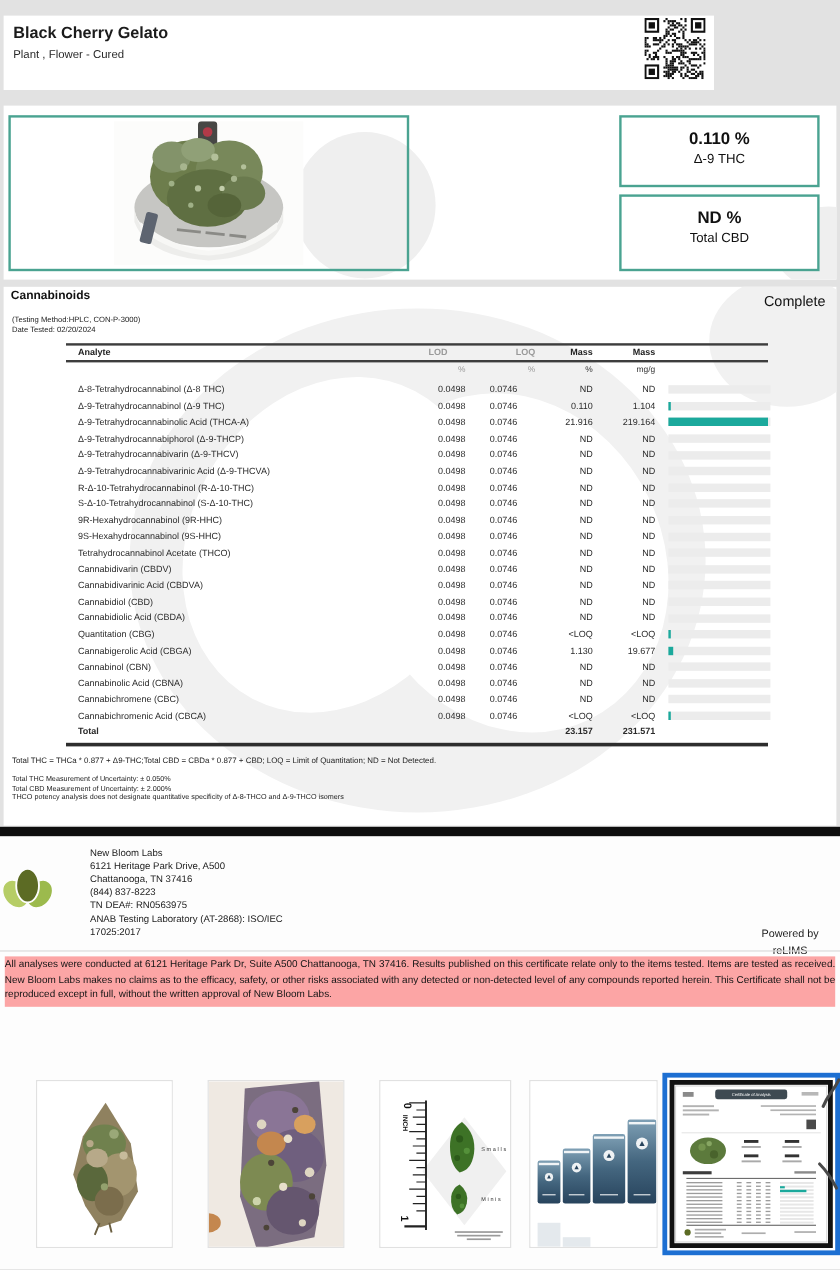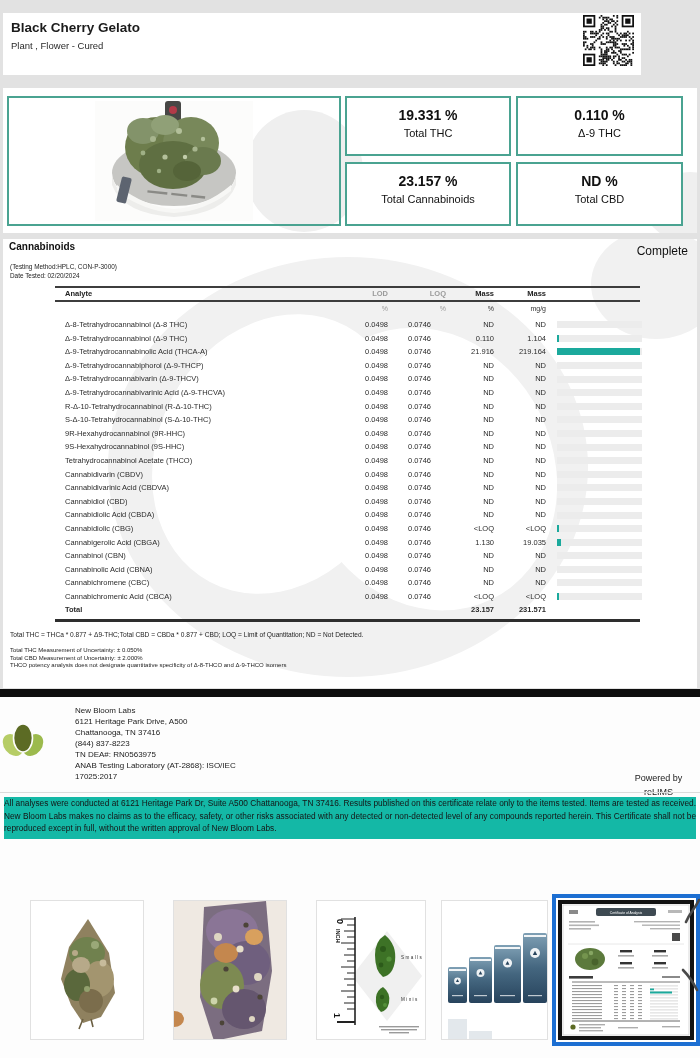--- a/index.html
+++ b/index.html
@@ -42,34 +42,34 @@
   
   .blackbar{position:absolute;left:0;top:689px;width:700px;height:8px;background:#0e0e0e;}
   .footer{position:absolute;left:0;top:697px;width:700px;height:95px;background:#fdfdfd;}
   .addr{position:absolute;left:75px;top:8px;font-size:8px;line-height:11px;color:#222;}
   .sigblock{position:absolute;left:268px;top:8px;width:150px;text-align:center;}
   .signame{font-size:9px;color:#1a1a1a;margin-top:1px;}
   .sigtitle{font-size:9px;color:#1a1a1a;margin-top:3px;}
   .powered{position:absolute;right:8px;top:26px;text-align:center;font-size:9px;line-height:14px;color:#1a1a1a;margin-top:48px;}
   .sep{position:absolute;left:0;top:792px;width:700px;height:1px;background:#dcdcdc;}
   .disclaimer{position:absolute;left:4px;top:797px;width:692px;font-size:8.3px;line-height:12.6px;
-              color:#151515;text-align:justify;background:#14b8a6;padding-bottom:4px;}
+              color:#151515;text-align:justify;background:#fca5a5;padding-bottom:4px;}
   .belowbg{position:absolute;left:0;top:792px;width:700px;height:266px;background:#fdfdfd;}
 
   
   .thumb{position:absolute;top:900px;height:140px;background:#fff;border:1px solid #e1e1e1;overflow:hidden;}
   .thumb-sel{position:absolute;left:552px;top:894px;width:148px;height:152px;border:4px solid #1d6fd2;background:#fff;overflow:hidden;}
   .thumb-sel-inner{position:absolute;left:2px;top:2px;width:136px;height:140px;border:4px solid #121212;background:#fff;}
 </style>
 </head>
 <body>
 
 <div class="page">
 
-  <div class="card" style="left:3px;top:13px;width:638px;height:62px;">
+  <div class="card" style="left:3px;top:13px;width:592px;height:62px;">
     <div class="hdr-title">Black Cherry Gelato</div>
     <div class="hdr-sub">Plant , Flower - Cured</div>
     <svg class="abs" style="right:7px;top:2px;" width="51" height="51" viewBox="0 0 29 29" id="qr-svg">
         <rect x="0" y="0" width="29" height="29" fill="#ffffff"></rect>
         <rect x="0" y="0" width="7" height="7" fill="#111"></rect>
         <rect x="1" y="1" width="5" height="5" fill="#fff"></rect>
         <rect x="2" y="2" width="3" height="3" fill="#111"></rect>
         <rect x="22" y="0" width="7" height="7" fill="#111"></rect>
         <rect x="23" y="1" width="5" height="5" fill="#fff"></rect>
         <rect x="24" y="2" width="3" height="3" fill="#111"></rect>
@@ -368,31 +368,23 @@
           <circle cx="100" cy="48" r="2.6" fill="#a7b58e"></circle>
             <circle cx="70" cy="56" r="2.6" fill="#b3c09a"></circle>
           <circle cx="48" cy="52" r="2.4" fill="#9fb086"></circle>
             <circle cx="90" cy="56" r="2.2" fill="#c2cdaa"></circle>
           <circle cx="64" cy="70" r="2.2" fill="#9fb086"></circle>
             <circle cx="108" cy="38" r="2.2" fill="#b3c09a"></circle>
         </g>
       </svg>
     </div>
 
-    <div class="stat" style="left:342px;top:8px;width:166px;height:60px;">
-      <div class="stat-value">19.331 %</div>
-      <div class="stat-label">Total THC</div>
-    </div>
     <div class="stat" style="left:513px;top:8px;width:167px;height:60px;">
       <div class="stat-value">0.110 %</div>
       <div class="stat-label">Δ-9 THC</div>
-    </div>
-    <div class="stat" style="left:342px;top:74px;width:166px;height:64px;">
-      <div class="stat-value">23.157 %</div>
-      <div class="stat-label">Total Cannabinoids</div>
     </div>
     <div class="stat" style="left:513px;top:74px;width:167px;height:64px;">
       <div class="stat-value">ND %</div>
       <div class="stat-label">Total CBD</div>
     </div>
   </div>
 
   <div class="sect">
 
     <div class="wm" style="left:105px;top:18px;width:480px;height:420px;background:#f1f1f1;z-index:1;"></div>
@@ -401,21 +393,21 @@
     <div class="wm" style="left:588px;top:-10px;width:130px;height:110px;background:#f1f1f1;z-index:1;"></div>
 
     <div class="sect-title">Cannabinoids</div>
     <div class="sect-status">Complete</div>
     <div class="sect-meta" style="top:24px;">(Testing Method:HPLC, CON-P-3000)</div>
     <div class="sect-meta" style="top:33px;">Date Tested: 02/20/2024</div>
 
     <div class="rule" style="top:47px;height:2px;"></div>
     <div class="thead">
       <span style="left:62px;top:50px;font-weight:700;color:#222;">Analyte</span>
-      <span class="col-r" style="left:339px;top:50px;font-weight:600;color:#9a9a9a;">LOD</span>
+      <span class="col-r" style="left:339px;top:50px;font-weight:600;color:#9a9a9a;text-align:center;">LOD</span>
       <span class="col-r" style="left:397px;top:50px;font-weight:600;color:#9a9a9a;">LOQ</span>
       <span class="col-r" style="left:445px;top:50px;font-weight:700;color:#222;">Mass</span>
       <span class="col-r" style="left:497px;top:50px;font-weight:700;color:#222;">Mass</span>
     </div>
     <div class="rule" style="top:61px;height:1.5px;"></div>
     <div class="tunits">
       <span class="col-r" style="left:339px;top:66px;color:#9a9a9a;font-size:7px;">%</span>
       <span class="col-r" style="left:397px;top:66px;color:#9a9a9a;font-size:7px;">%</span>
       <span class="col-r" style="left:445px;top:66px;color:#333;font-size:7px;">%</span>
       <span class="col-r" style="left:497px;top:66px;color:#333;font-size:7px;">mg/g</span>
@@ -566,35 +558,35 @@
           <span class="cn">Cannabidiolic Acid (CBDA)</span>
           <span class="cv lod">0.0498</span>
           <span class="cv loq">0.0746</span>
           <span class="cv mp">ND</span>
           <span class="cv mm">ND</span>
           <span class="track">
             <i class="fill" style="width: 0px;"></i>
           </span>
         </div>
         <div class="trow">
-          <span class="cn">Cannabidiolic (CBG)</span>
+          <span class="cn">Quantitation (CBG)</span>
           <span class="cv lod">0.0498</span>
           <span class="cv loq">0.0746</span>
           <span class="cv mp">&lt;LOQ</span>
           <span class="cv mm">&lt;LOQ</span>
           <span class="track">
             <i class="fill" style="width: 1.5px;"></i>
           </span>
         </div>
         <div class="trow">
           <span class="cn">Cannabigerolic Acid (CBGA)</span>
           <span class="cv lod">0.0498</span>
           <span class="cv loq">0.0746</span>
           <span class="cv mp">1.130</span>
-          <span class="cv mm">19.035</span>
+          <span class="cv mm">19.677</span>
           <span class="track">
             <i class="fill" style="width: 4.294px;"></i>
           </span>
         </div>
         <div class="trow">
           <span class="cn">Cannabinol (CBN)</span>
           <span class="cv lod">0.0498</span>
           <span class="cv loq">0.0746</span>
           <span class="cv mp">ND</span>
           <span class="cv mm">ND</span>

